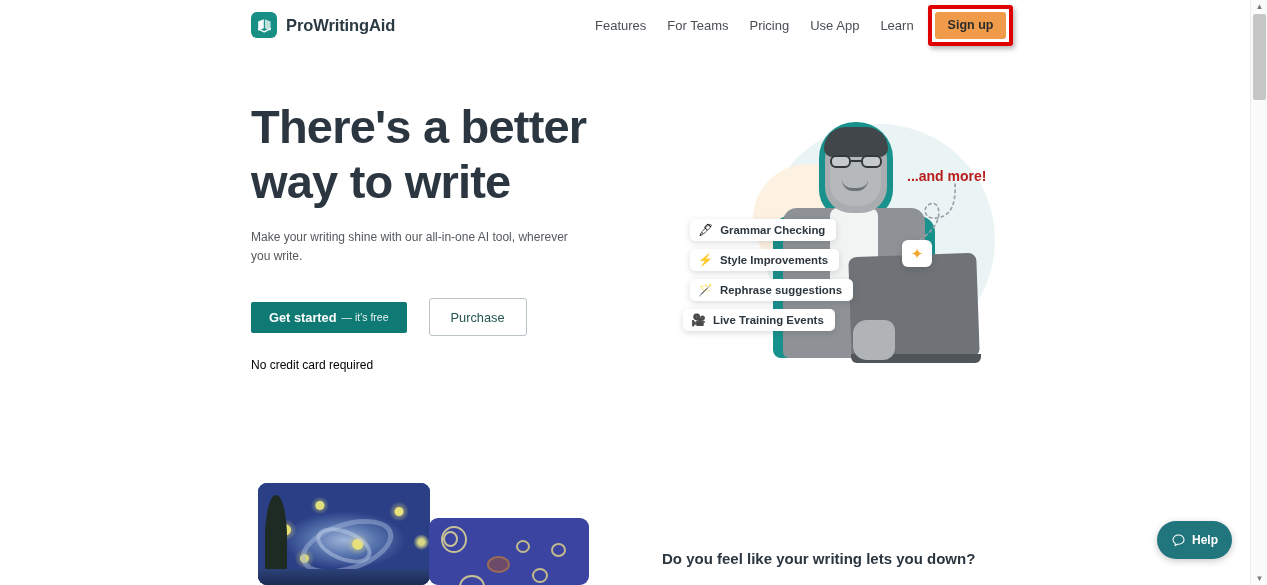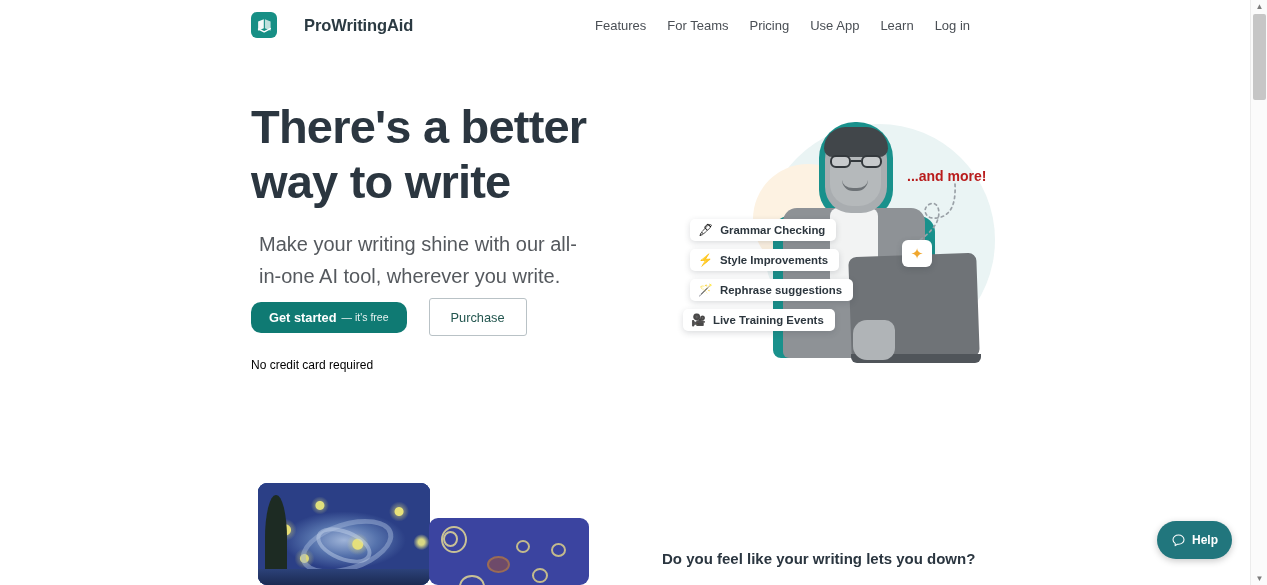--- a/index.html
+++ b/index.html
@@ -36,21 +36,21 @@
     height: 50px;
     background: #ffffff;
   }
 
   .brand {
     position: absolute;
     left: 251px;
     top: 12px;
     display: flex;
     align-items: center;
-    gap: 27px;
+    gap: 9px;
     cursor: pointer;
   }
   .brand-mark {
     width: 26px; height: 26px;
     border-radius: 6px;
     background: #178f85;
     display: flex;
     align-items: center;
     justify-content: center;
   }
@@ -120,40 +120,39 @@
     font-weight: bold;
     color: #2b3640;
     letter-spacing: -0.8px;
   }
 
   .hero-sub {
     position: absolute;
     left: 251px;
     top: 228px;
     width: 325px;
-    font-size: 20px;
+    font-size: 12px;
     line-height: 1.62;
     color: #55595e;
-    margin-left: 8px;
   }
 
   .cta-row {
     position: absolute;
     left: 251px;
     top: 298px;
     display: flex;
     align-items: center;
     gap: 22px;
   }
   .btn-primary {
     height: 31px;
     padding: 0 18px;
     background: #0f7a73;
     border: none;
-    border-radius: 10px;
+    border-radius: 2px;
     color: #ffffff;
     font-size: 12.8px;
     font-family: "Liberation Sans", sans-serif;
     cursor: pointer;
     display: flex;
     align-items: center;
     gap: 5px;
     white-space: nowrap;
   }
   .btn-primary .lead { font-weight: bold; }
@@ -526,20 +525,23 @@
 
     <nav class="nav">
       <span class="nav-link">Features</span>
       <span class="nav-link">For Teams</span>
       <span class="nav-link">Pricing</span>
       <span class="nav-link">Use App</span>
       <span class="nav-link">Learn</span>
       <span class="nav-link">Log in</span>
     </nav>
 
+    <div class="signup-wrap">
+      <button class="signup-btn">Sign up</button>
+    </div>
 
   </header>
 
   <h1 class="hero-title">There's a better way to write</h1>
   <p class="hero-sub">Make your writing shine with our all-in-one AI tool, wherever you write.</p>
 
   <div class="cta-row">
     <button class="btn-primary">
       <span class="lead">Get started</span>
       <span class="tail">— it's free</span>

